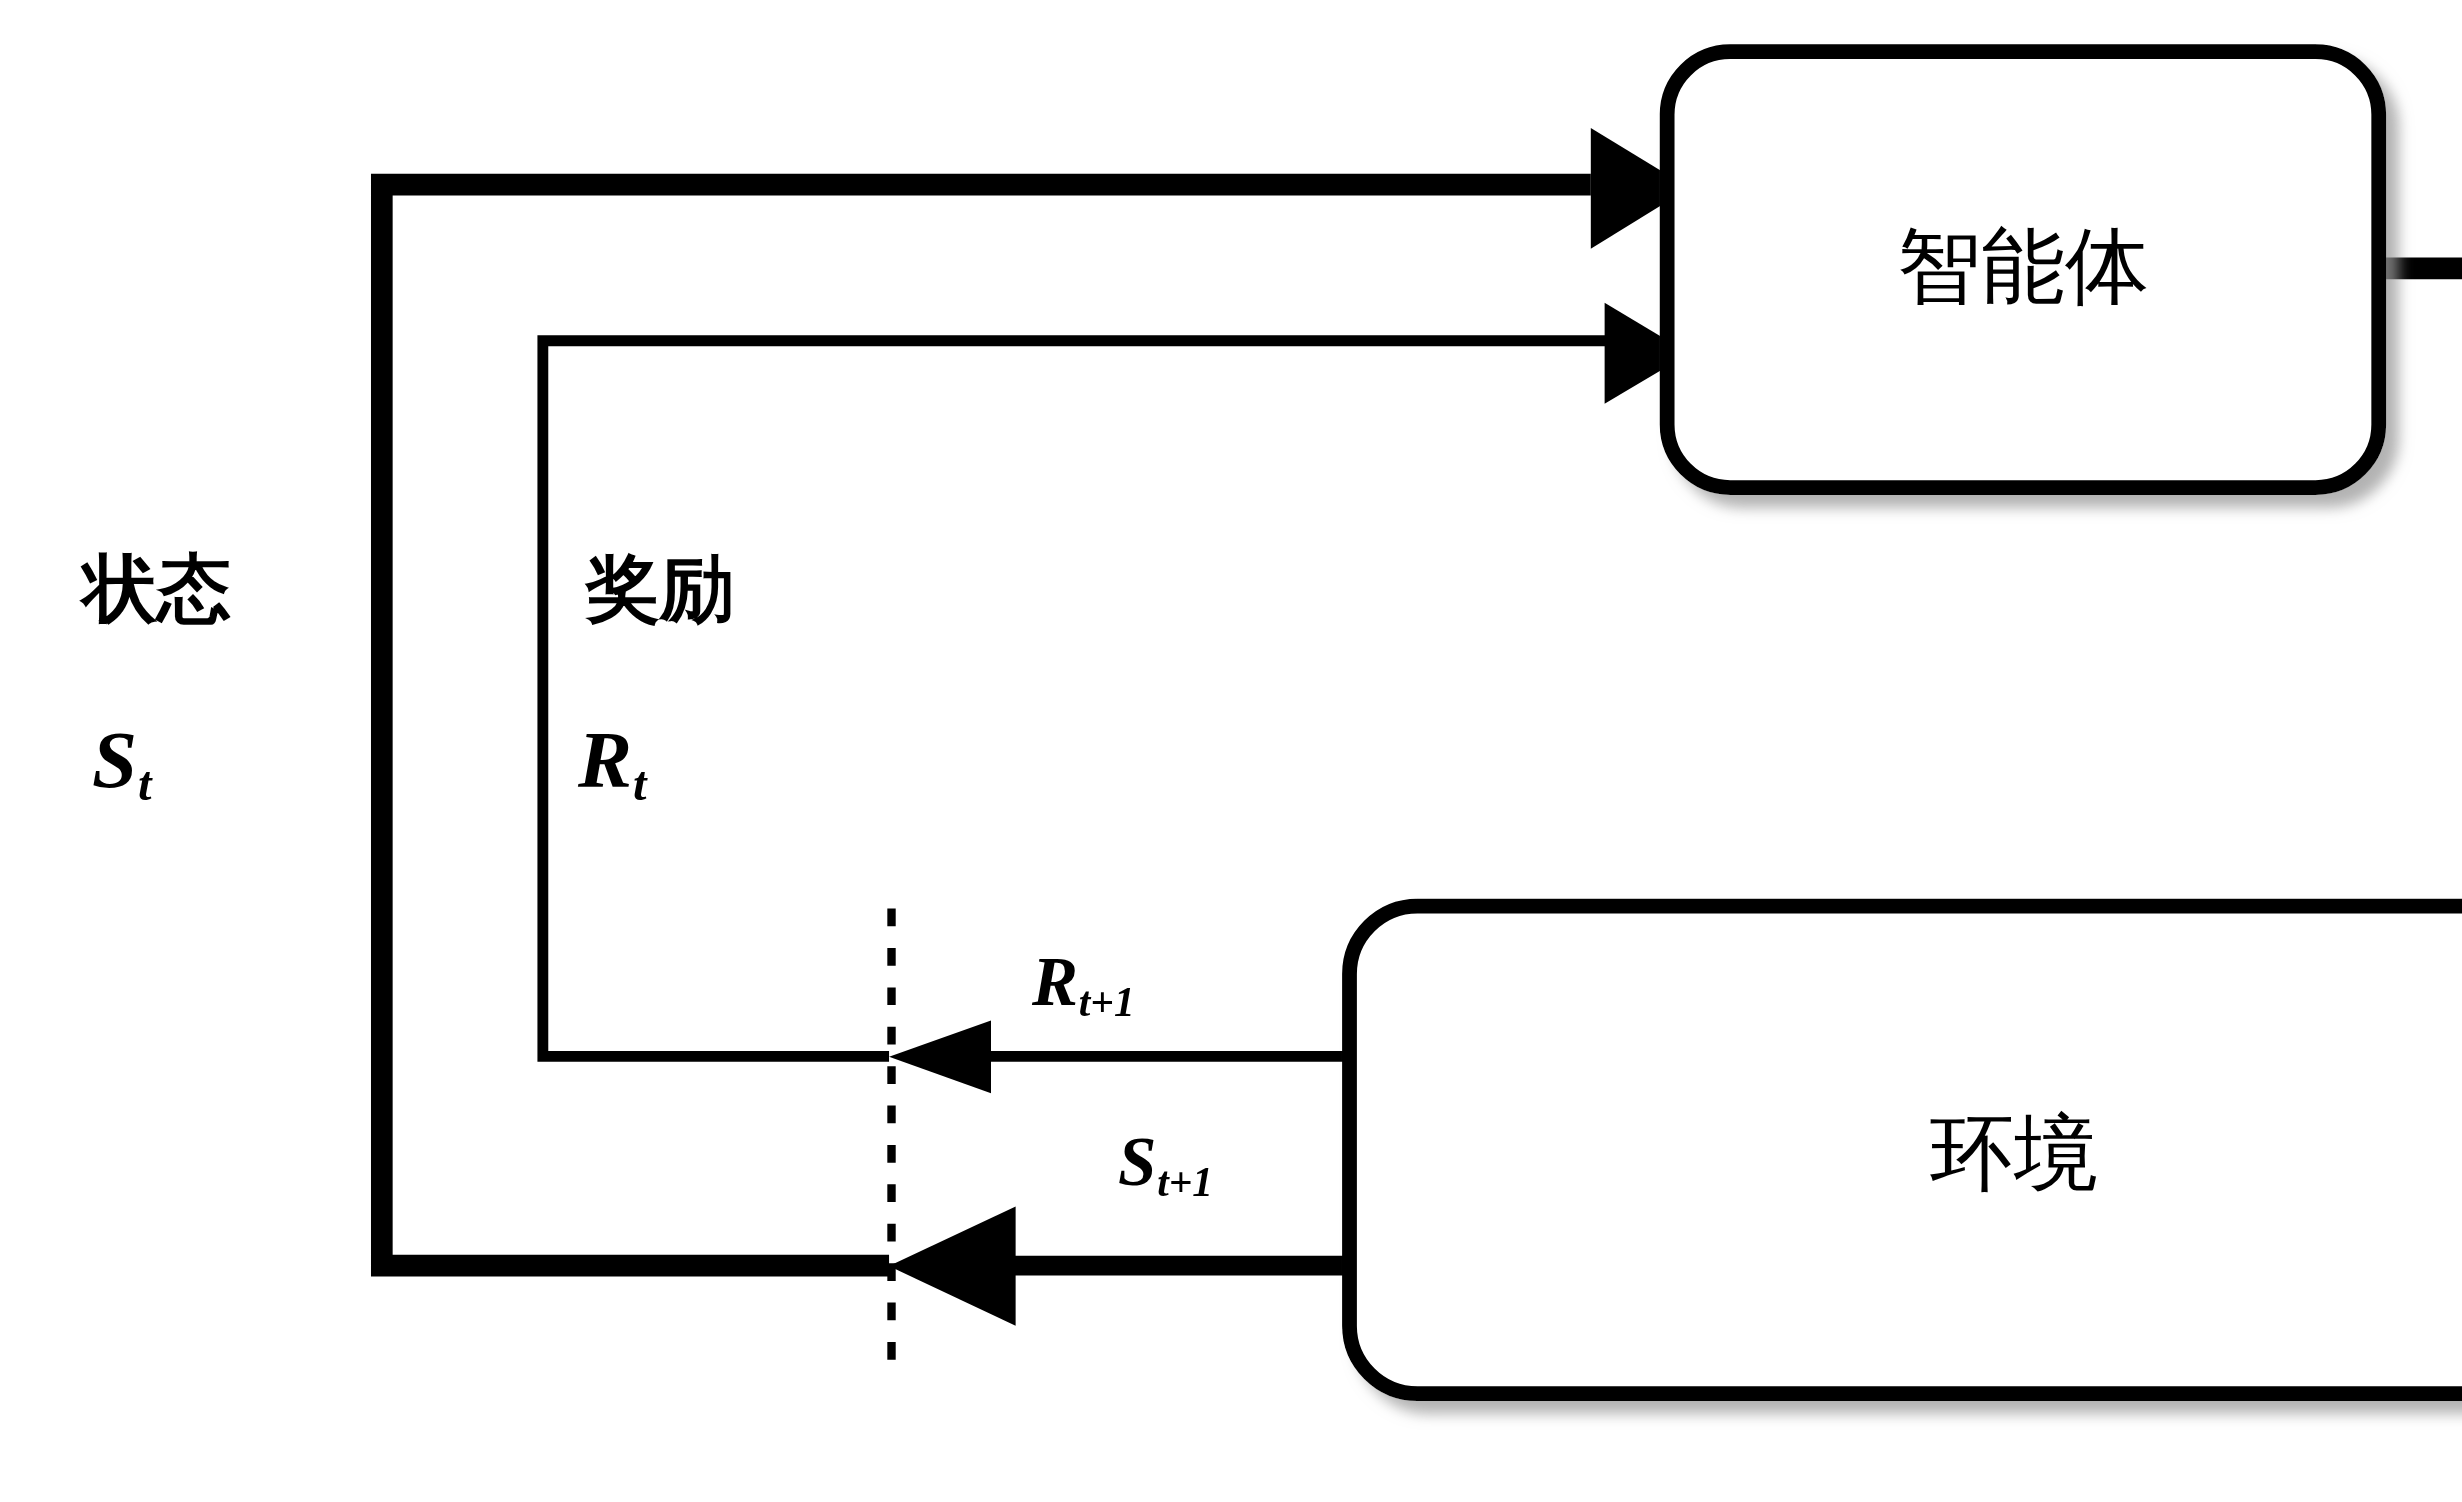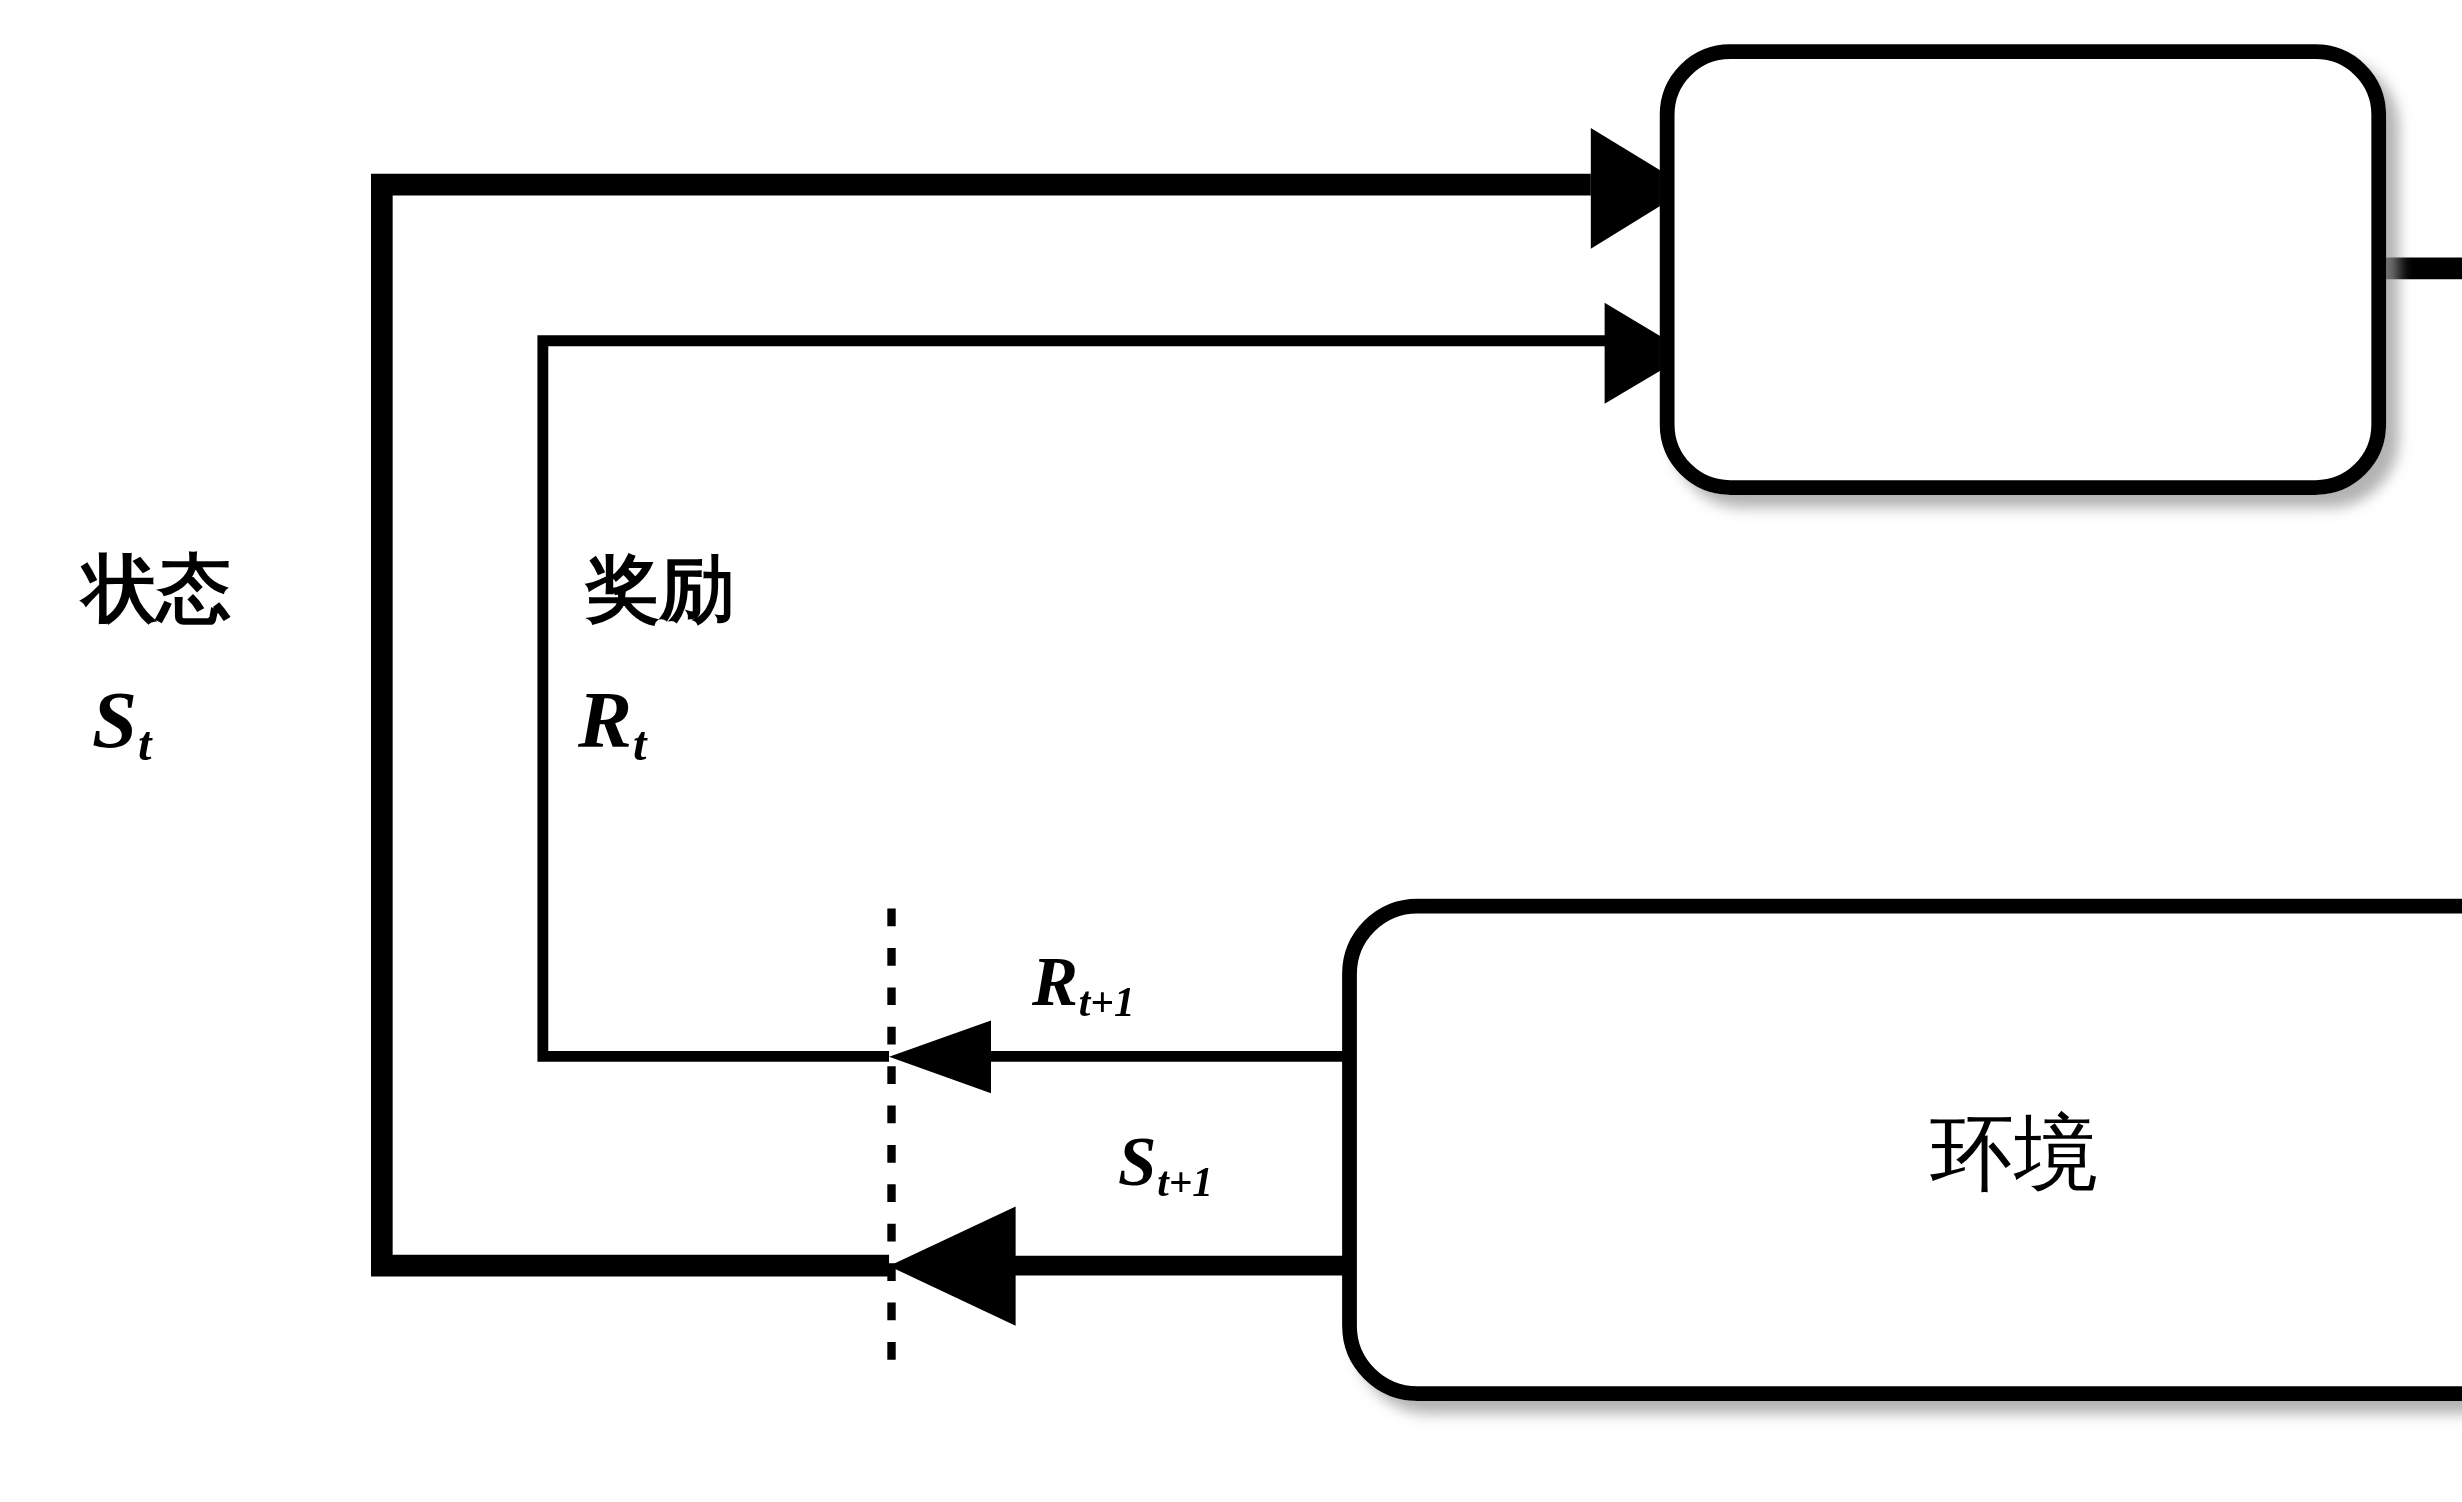--- a/index.html
+++ b/index.html
@@ -34,21 +34,21 @@
 
   .mathlabel{
     position:absolute;
     font-family:"Liberation Serif","DejaVu Serif",serif;
     font-style:italic;
     font-weight:700;
     color:#000;
     white-space:nowrap;
     line-height:1;
   }
-  .math-big{ font-size:81px; }
+  .math-big{ font-size:81px;margin-top:40px; }
   .math-mid{ font-size:69px; }
   .mathlabel sub{
     font-size:0.60em; font-style:italic; font-weight:700;
     vertical-align:baseline; position:relative; top:0.26em; left:0.02em;
   }
   .m-st  { left:92px;  top:680px; }
   .m-rt  { left:578px; top:680px; }
   .m-rt1 { left:1032px; top:948px; }
   .m-st1 { left:1118px; top:1128px; }
 
@@ -95,20 +95,21 @@
       <polygon points="2062,2450 1805,2571 2062,2692" fill="#000"></polygon>
     </g>
 
     <line x1="1810" y1="1845" x2="1810" y2="2805" stroke="#000" stroke-width="17" stroke-dasharray="36 44" stroke-linecap="butt"></line>
 
     <rect x="3385" y="105" width="1445" height="885" rx="128" ry="128" fill="#ffffff" stroke="#000" stroke-width="30" filter="url(#softshadow)"></rect>
 
     <rect x="2740" y="1840" width="2700" height="990" rx="138" ry="138" fill="#ffffff" stroke="#000" stroke-width="30" filter="url(#softshadow)"></rect>
   </svg>
 
+  <div class="boxlabel agent-label">智能体</div>
 
   <div class="boxlabel env-label">环境</div>
 
   <div class="sidelabel lbl-state">状态</div>
 
   <div class="sidelabel lbl-reward">奖励</div>
 
   <div class="mathlabel math-big m-st"><span>S</span><sub>t</sub></div>
 
   <div class="mathlabel math-big m-rt"><span>R</span><sub>t</sub></div>

